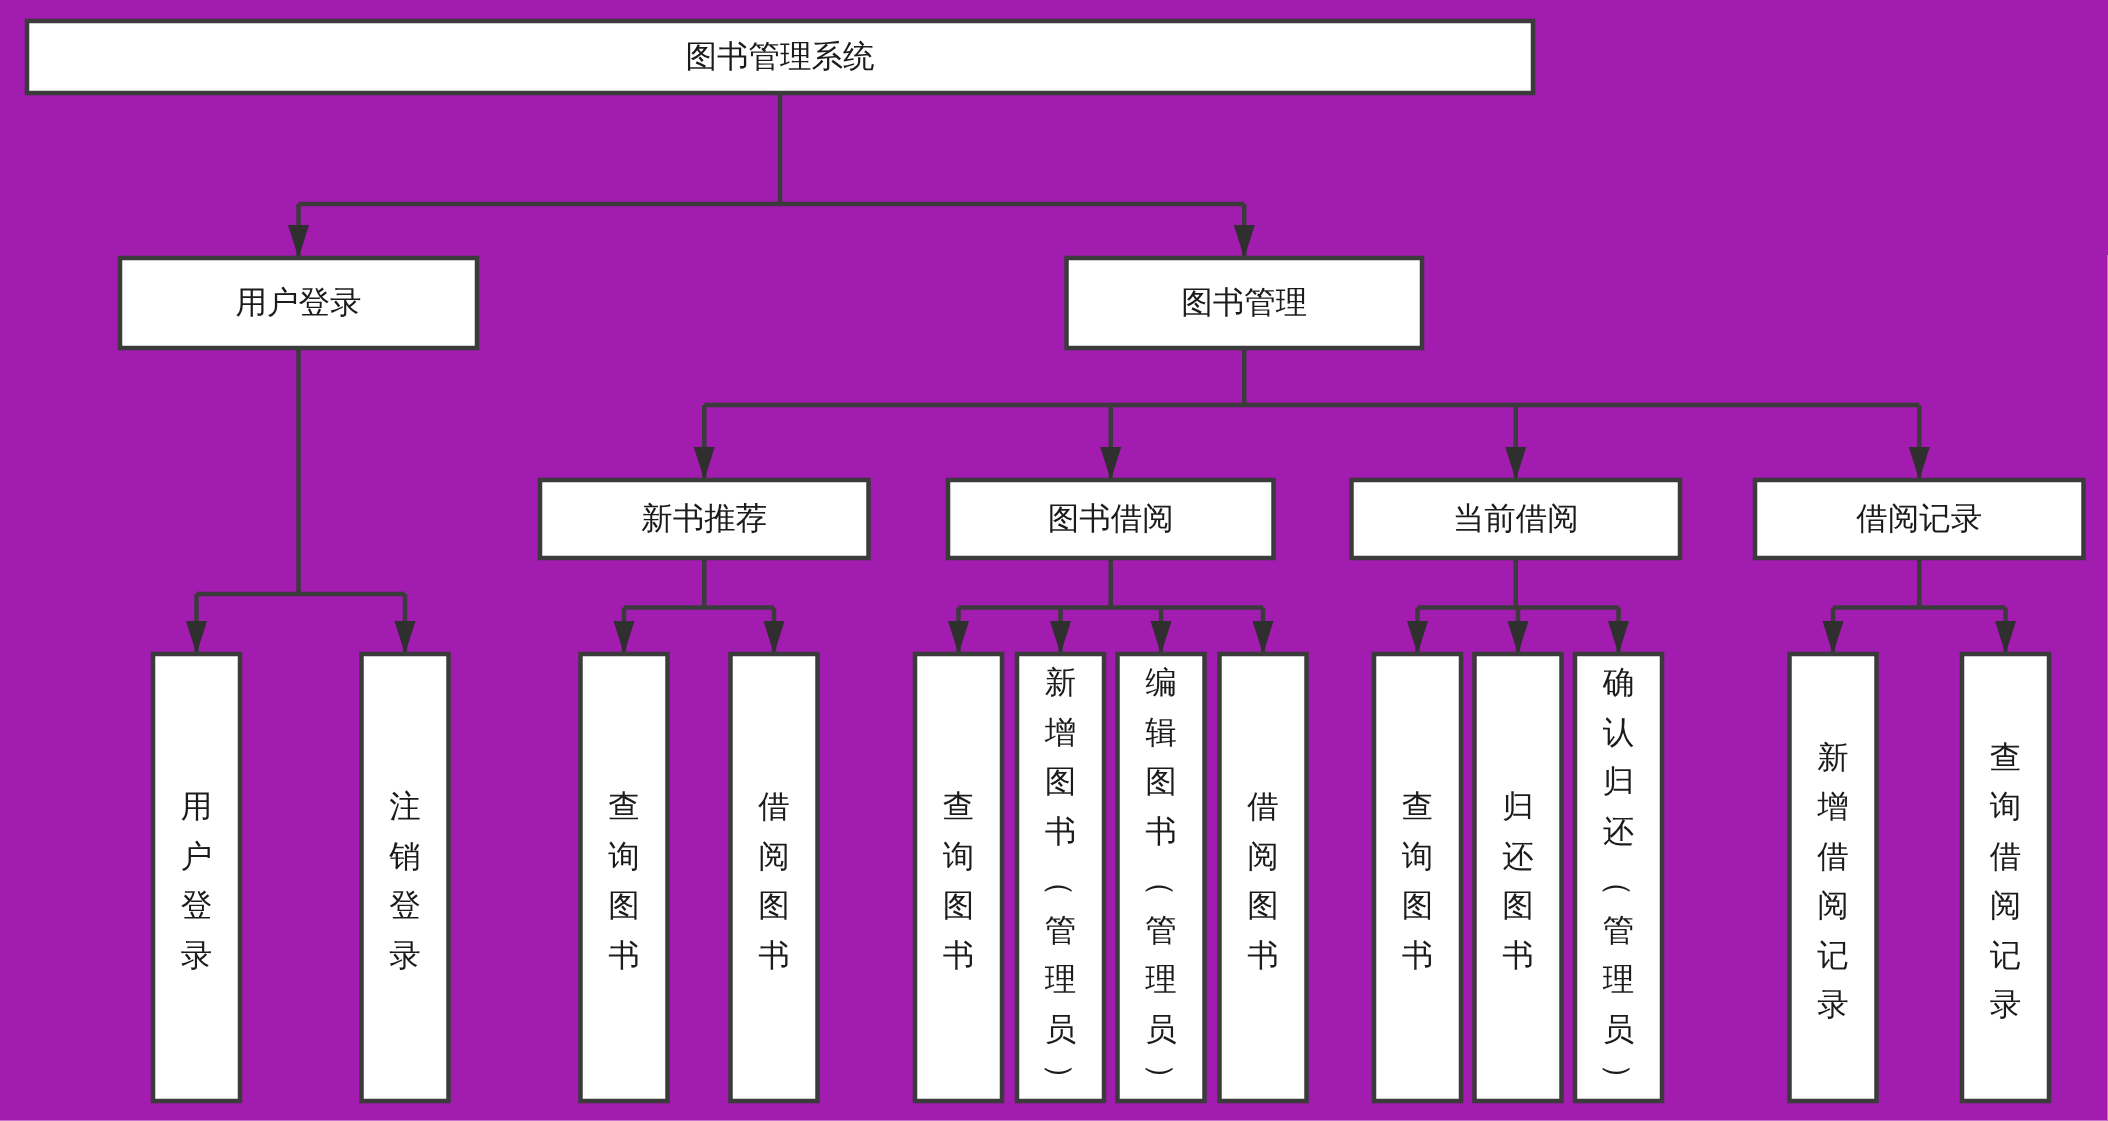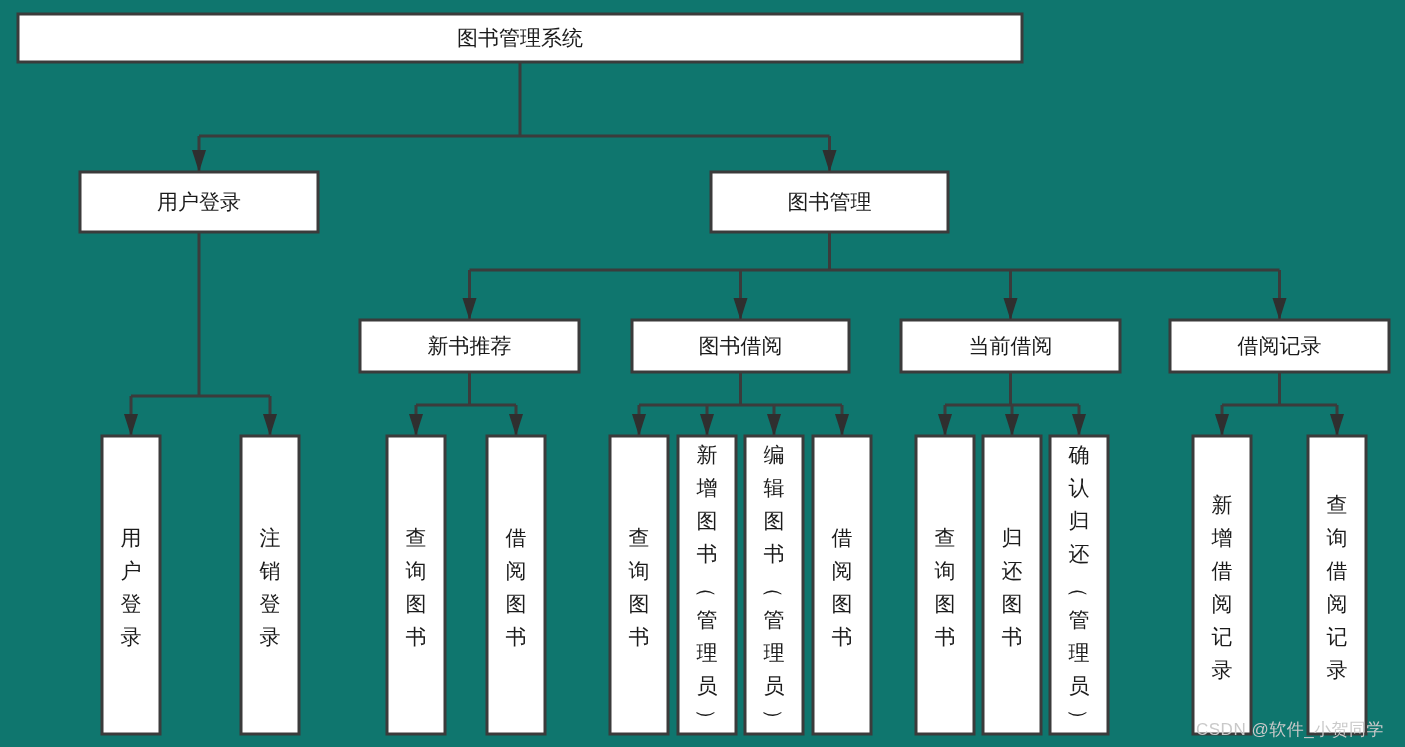--- a/index.html
+++ b/index.html
@@ -12,21 +12,21 @@
     width: 1405px;
     height: 747px;
     font-family: "Liberation Sans", "DejaVu Sans", sans-serif;
     overflow: hidden;
     position: relative;
   }
   #diagram-root {
     position: relative;
     width: 1405px;
     height: 747px;
-    background: #0f766e;
+    background: #a21caf;
   }
   svg.diagram-canvas {
     position: absolute;
     left: 0;
     top: 0;
     width: 1405px;
     height: 747px;
     display: block;
   }
   .node-box {
@@ -275,14 +275,13 @@
           <text x="1337" y="511.74" class="node-label-v">查</text>
           <text x="1337" y="544.74" class="node-label-v">询</text>
           <text x="1337" y="577.74" class="node-label-v">借</text>
           <text x="1337" y="610.74" class="node-label-v">阅</text>
           <text x="1337" y="643.74" class="node-label-v">记</text>
           <text x="1337" y="676.74" class="node-label-v">录</text>
         </g>
       </g>
   </svg>
 
-  <div class="watermark-text" style="left: 1196px; top: 718px;">CSDN @软件_小贺同学</div>
 </div>
 
 </body></html>

